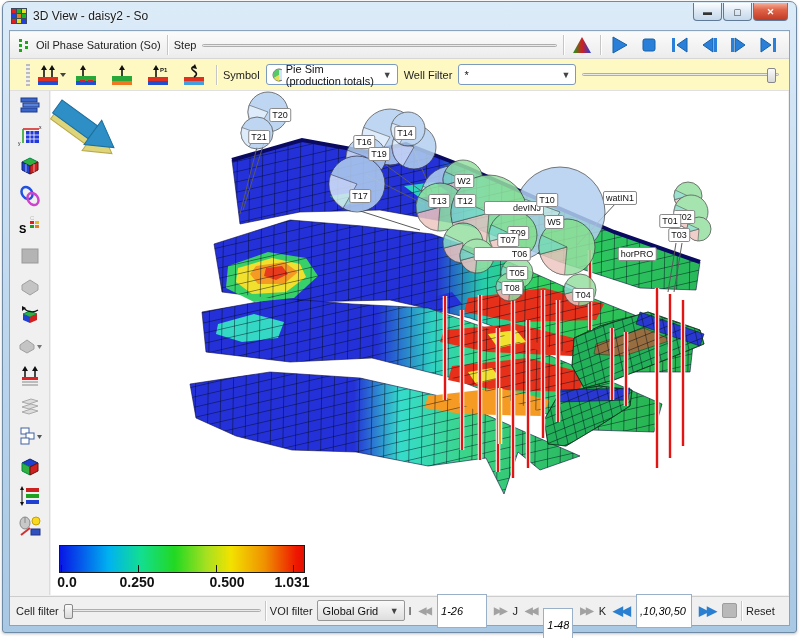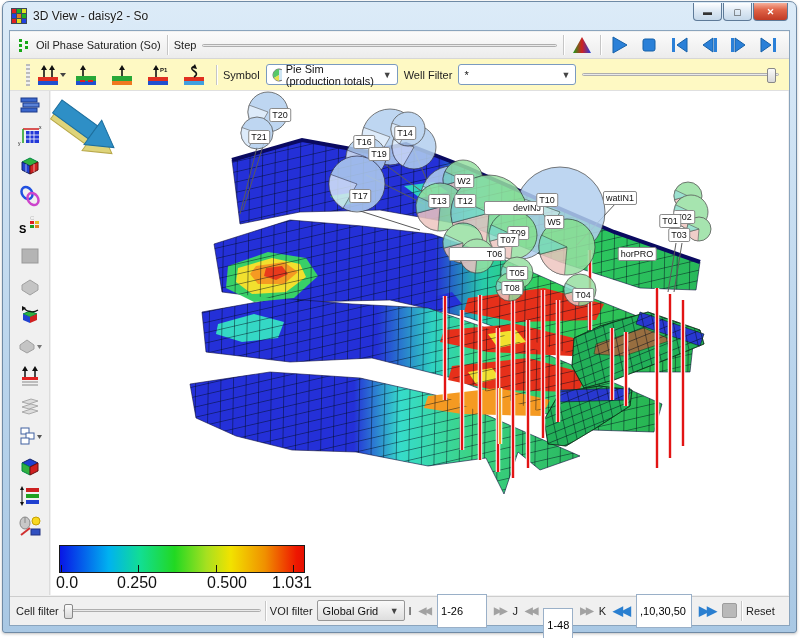--- a/index.html
+++ b/index.html
@@ -34,31 +34,31 @@
   .combo.gray{background:linear-gradient(#fafafa,#dedede);border:1px solid #979797;border-radius:2px;}
   .sidebar{position:absolute;left:0;top:60px;width:40px;bottom:30px;background:#f0f0f0;border-right:1px solid #dcdcdc;
     display:flex;flex-direction:column;align-items:center;padding-top:2px;}
   .side-btn{width:28px;height:26px;margin-bottom:4px;display:flex;align-items:center;justify-content:center;flex:none;border-radius:3px;}
   .mainview{position:absolute;left:41px;top:60px;right:1px;bottom:30px;background:#fff;}
   .bottombar{position:absolute;left:0;bottom:1px;right:0;height:28px;background:#f0f0f0;border-top:1px solid #cdcdcd;
     display:flex;align-items:center;gap:4px;padding:0 6px;}
   .bb-track{width:198px;flex:none;}
   .spin{font-size:10px;font-weight:bold;letter-spacing:-2px;padding:0 3px;flex:none;}
   .spin.gray{color:#a2a2a2;} .spin.blue{color:#2a7fd0;font-size:13px;}
-  .bb-input{height:19px;border:1px solid #9ab0c8;font-size:11px;padding:16px 3px;font-family:"Liberation Sans",sans-serif;}
+  .bb-input{height:19px;border:1px solid #9ab0c8;font-size:11px;padding:16px 3px;font-family:"Liberation Sans",sans-serif;font-style:italic;}
   .sqbtn{width:15px;height:15px;background:#b9b9b9;border:1px solid #9d9d9d;border-radius:2px;flex:none;}
   #scene{position:absolute;left:0;top:0;pointer-events:none;}
   #labels{position:absolute;left:0;top:0;width:800px;height:638px;pointer-events:none;}
   .wlabel{position:absolute;transform:translate(-50%,-50%);background:#fff;border:1px solid #8a8a8a;border-radius:2px;
     padding:0 2px;font-size:9px;line-height:12px;color:#111;white-space:nowrap;}
   .legend{position:absolute;left:59px;top:545px;width:246px;}
   .legend-bar{height:28px;border:1px solid #1a1a1a;position:relative;
     background:linear-gradient(90deg,#0816e6 0%,#00b2f0 20%,#12de92 33%,#22d822 47%,#a6e020 60%,#f2e200 70%,#f09000 84%,#ee1600 97%,#e61000 100%);}
   .legend-tick{position:absolute;bottom:0;width:1px;height:7px;background:#111;}
-  .legend-labels{position:relative;height:14px;font-size:16px;color:#111;}
+  .legend-labels{position:relative;height:14px;font-size:14px;color:#111;font-weight:bold;}
   .legend-labels span{position:absolute;top:1px;transform:translateX(-50%);}
 </style>
 </head>
 <body>
 
 <div class="window">
   <div class="titlebar">
     <svg width="16" height="16">
       <rect x="0" y="0" width="16" height="16" fill="#3a4a5a"></rect>
       <rect x="1" y="1" width="4" height="4" fill="#e02020"></rect>
@@ -590,21 +590,21 @@
     <div class="wlabel" style="left: 379px; top: 154px;">T19</div>
     <div class="wlabel" style="left: 360px; top: 196px; text-align: center;">T17</div>
     <div class="wlabel" style="left: 464px; top: 181px;">W2</div>
     <div class="wlabel" style="left: 439px; top: 201px;">T13</div>
     <div class="wlabel" style="left: 465px; top: 201px;">T12</div>
     <div class="wlabel" style="left: 514px; top: 208px; padding-left: 28px;">devINJ</div>
     <div class="wlabel" style="left: 547px; top: 200px;">T10</div>
     <div class="wlabel" style="left: 554px; top: 222px;">W5</div>
     <div class="wlabel" style="left: 518px; top: 233px;">T09</div>
     <div class="wlabel" style="left: 464px; top: 240px; margin-left: 44px;">T07</div>
-    <div class="wlabel" style="left: 477px; top: 254px; padding-left: 37px;">T06</div>
+    <div class="wlabel" style="left: 502px; top: 254px; padding-left: 37px;">T06</div>
     <div class="wlabel" style="left: 517px; top: 273px;">T05</div>
     <div class="wlabel" style="left: 512px; top: 288px;">T08</div>
     <div class="wlabel" style="left: 583px; top: 295px;">T04</div>
     <div class="wlabel" style="left: 620px; top: 198px;">watIN1</div>
     <div class="wlabel" style="left: 637px; top: 254px;">horPRO</div>
     <div class="wlabel" style="left: 684px; top: 217px;">T02</div>
     <div class="wlabel" style="left: 670px; top: 221px;">T01</div>
     <div class="wlabel" style="left: 679px; top: 235px;">T03</div>
   </div>
 

